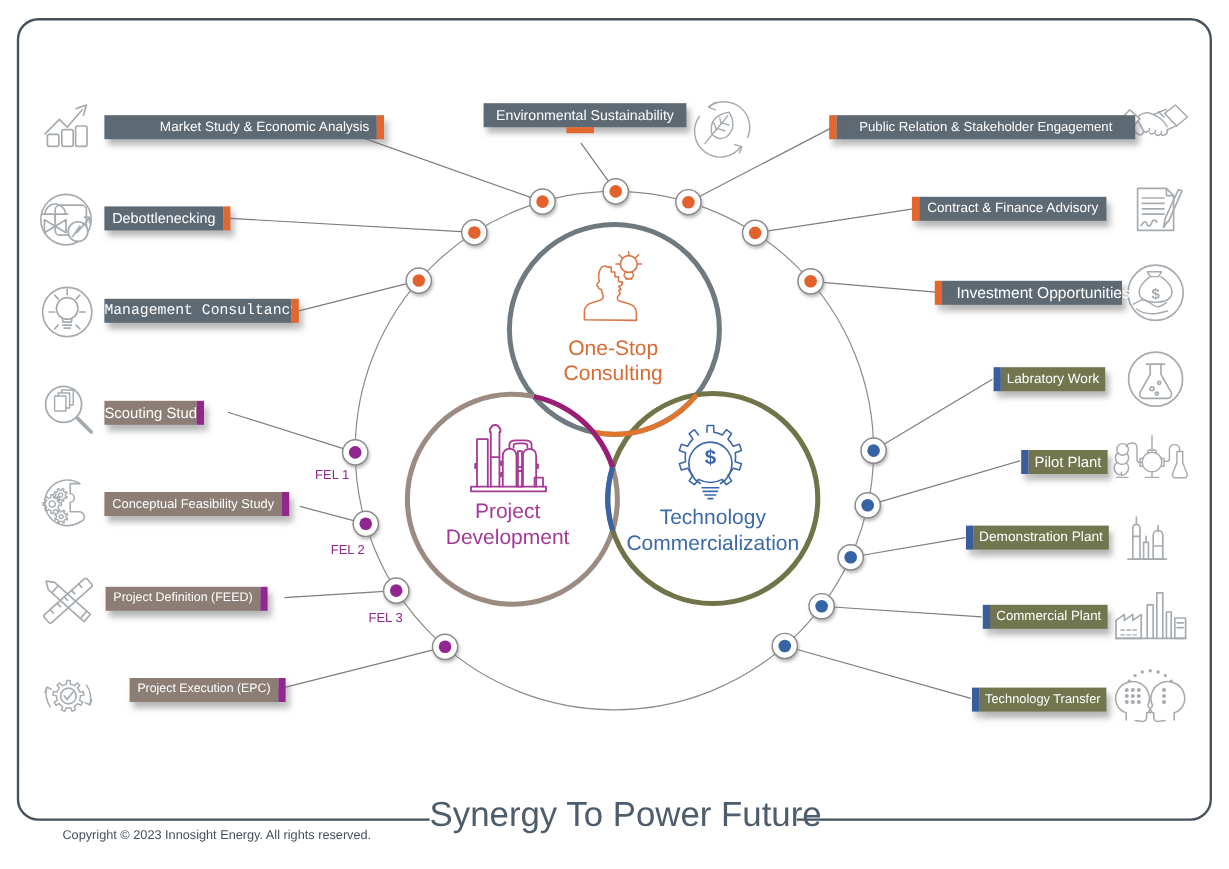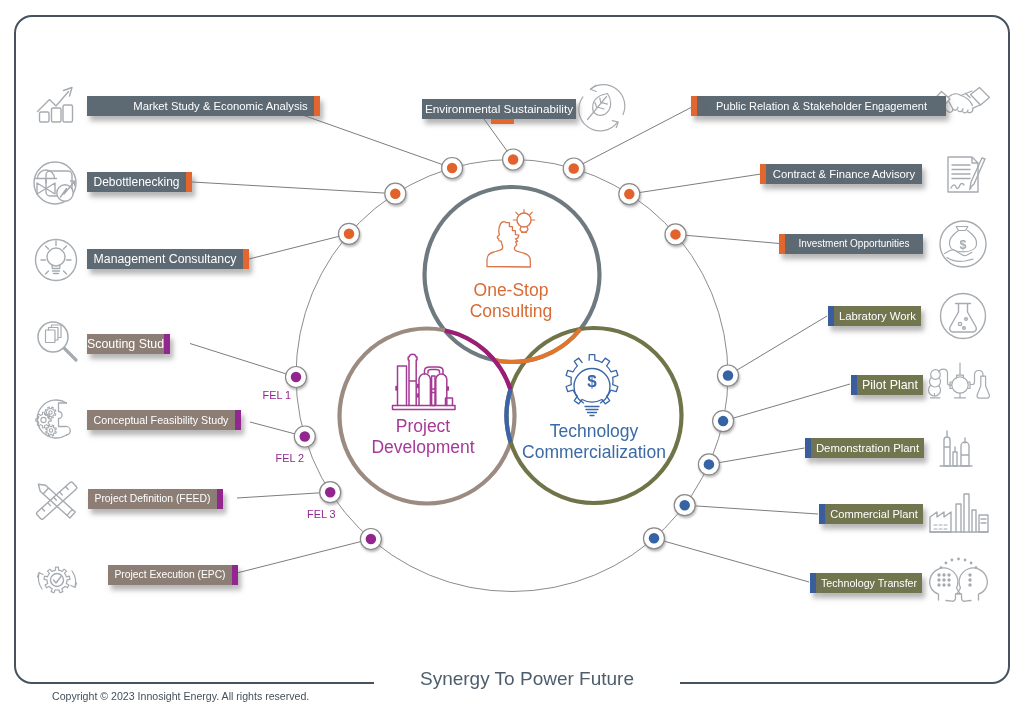--- a/index.html
+++ b/index.html
@@ -8,21 +8,21 @@
 #frame{position:absolute;left:14px;top:15px;width:996px;height:668.5px;border:2.5px solid #46535f;border-radius:18px;box-sizing:border-box;}
 .lbl{position:absolute;color:#fff;font-size:11.5px;line-height:20px;height:20px;white-space:nowrap;box-shadow:3px 5px 5px rgba(110,110,110,.5);text-align:center;}
 .slate{background:#5d6973;}
 .taupe{background:#8c7e75;}
 .olive{background:#72764e;}
 .accR{position:absolute;right:-6px;top:0;width:6px;height:100%;box-shadow:3px 5px 5px rgba(110,110,110,.5);}
 .accL{position:absolute;left:-6px;top:0;width:6px;height:100%;box-shadow:3px 5px 5px rgba(110,110,110,.5);}
 .oacc{background:#e2662d;}
 .pacc{background:#92278f;}
 .bacc{background:#3a5e9b;}
-#title{position:absolute;left:358px;top:662px;width:306px;white-space:nowrap;overflow:visible;text-align:center;font-size:19px;color:#4d5d6c;background:#ffffff;line-height:34px;margin-left:16px;}
+#title{position:absolute;left:358px;top:662px;width:306px;white-space:nowrap;overflow:visible;text-align:center;font-size:29px;color:#4d5d6c;background:#ffffff;line-height:34px;}
 #copy{position:absolute;left:28px;top:690px;font-size:10.6px;color:#44505c;margin-left:24px;}
 svg{position:absolute;left:0;top:0;}
 </style>
 </head>
 <body>
 <div id="page">
 <div id="frame"></div>
 <svg width="1024" height="724" viewBox="0 0 1024 724">
   <defs>
         <filter id="ds" x="-50%" y="-50%" width="200%" height="200%">
@@ -261,31 +261,31 @@
       <path d="M589.1 360.2 L589.3 354.6 L594.7 354.6 L594.9 360.2 A21 21 0 0 1 601.9 362.5 L605.3 358.1 L609.7 361.3 L606.6 365.9 A21 21 0 0 1 610.9 371.8 L616.2 370.3 L617.9 375.5 L612.7 377.3 A21 21 0 0 1 612.7 384.7 L617.9 386.5 L616.2 391.7 L610.9 390.2 A21 21 0 0 1 606.6 396.1 L609.7 400.7 L605.3 403.9 L601.9 399.5 A21 21 0 0 1 582.1 399.5 L578.7 403.9 L574.3 400.7 L577.4 396.1 A21 21 0 0 1 573.1 390.2 L567.8 391.7 L566.1 386.5 L571.3 384.7 A21 21 0 0 1 571.3 377.3 L566.1 375.5 L567.8 370.3 L573.1 371.8 A21 21 0 0 1 577.4 365.9 L574.3 361.3 L578.7 358.1 L582.1 362.5" stroke-width="1.3"></path>
       <path d="M583.5 403 c-6 -3.5 -9.5 -10 -9.5 -16.5 a18 18 0 0 1 36 0 c0 6.5 -3.5 13 -9.5 16.5" stroke-width="1.4"></path>
       <path d="M585 406.5 h14 M586 409.5 h12 M587.5 412.5 h9 M590 415.5 h4" stroke-width="1.3"></path>
       <text x="592" y="387" font-size="17" text-anchor="middle" fill="#3a67a8" stroke="none" font-weight="bold">$</text>
     </g>
   </g>
 </svg>
 
 <div class="lbl slate" style="left:87px;top:96px;width:187px;font-size:11.3px;padding-left:40px;">Market Study &amp; Economic Analysis<div class="accR oacc"></div></div>
 <div class="lbl slate" style="left:87px;top:172px;width:99px;font-size:12px;">Debottlenecking<div class="accR oacc"></div></div>
-<div class="lbl slate" style="left:87px;top:249px;width:156px;font-size:12.3px;">Management Consultancy<div class="accR oacc"></div></div>
+<div class="lbl slate" style="left:87px;top:249px;width:156px;font-size:12.3px;font-family:Liberation Mono, monospace;">Management Consultancy<div class="accR oacc"></div></div>
 <div class="lbl taupe" style="left:87px;top:334px;width:77px;font-size:12.4px;">Scouting Study<div class="accR pacc"></div></div>
 <div class="lbl taupe" style="left:87px;top:409.5px;width:148px;font-size:10.7px;">Conceptual Feasibility Study<div class="accR pacc"></div></div>
 <div class="lbl taupe" style="left:88px;top:489px;width:129px;font-size:10.4px;">Project Definition (FEED)<div class="accR pacc"></div></div>
 <div class="lbl taupe" style="left:88px;top:565px;width:124px;font-size:10.3px;margin-left:20px;">Project Execution (EPC)<div class="accR pacc"></div></div>
 
-<div class="lbl slate" style="left:403px;top:99px;width:154px;font-size:11.8px;margin-left:19px;">Environmental Sustainability<div style="position:absolute;left:69px;bottom:-5px;width:23px;height:5px;background:#e2662d;"></div></div>
+<div class="lbl slate" style="left:403px;top:86px;width:169px;font-size:11.8px;">Environmental Sustainability<div style="position:absolute;left:69px;bottom:-5px;width:23px;height:5px;background:#e2662d;"></div></div>
 
 <div class="lbl slate" style="left:697px;top:96px;width:249px;font-size:11px;">Public Relation &amp; Stakeholder Engagement<div class="accL oacc"></div></div>
 <div class="lbl slate" style="left:766px;top:164px;width:156px;font-size:11.3px;">Contract &amp; Finance Advisory<div class="accL oacc"></div></div>
-<div class="lbl slate" style="left:785px;top:234px;width:138px;font-size:10px;">Investment Opportunities<div class="accL oacc"></div></div>
+<div class="lbl slate" style="left:785px;top:234px;width:138px;font-size:13px;padding-left:12px;">Investment Opportunities<div class="accL oacc"></div></div>
 <div class="lbl olive" style="left:834px;top:306px;width:87px;font-size:11.3px;">Labratory Work<div class="accL bacc"></div></div>
 <div class="lbl olive" style="left:857px;top:374.5px;width:66px;font-size:12.4px;">Pilot Plant<div class="accL bacc"></div></div>
 <div class="lbl olive" style="left:811px;top:438px;width:113px;font-size:11.4px;">Demonstration Plant<div class="accL bacc"></div></div>
 <div class="lbl olive" style="left:825px;top:504px;width:98px;font-size:11.1px;">Commercial Plant<div class="accL bacc"></div></div>
 <div class="lbl olive" style="left:816px;top:572.5px;width:106px;font-size:10.7px;">Technology Transfer<div class="accL bacc"></div></div>
 
 <div id="title">Synergy To Power Future</div>
 <div id="copy">Copyright © 2023 Innosight Energy. All rights reserved.</div>
 </div>
 

